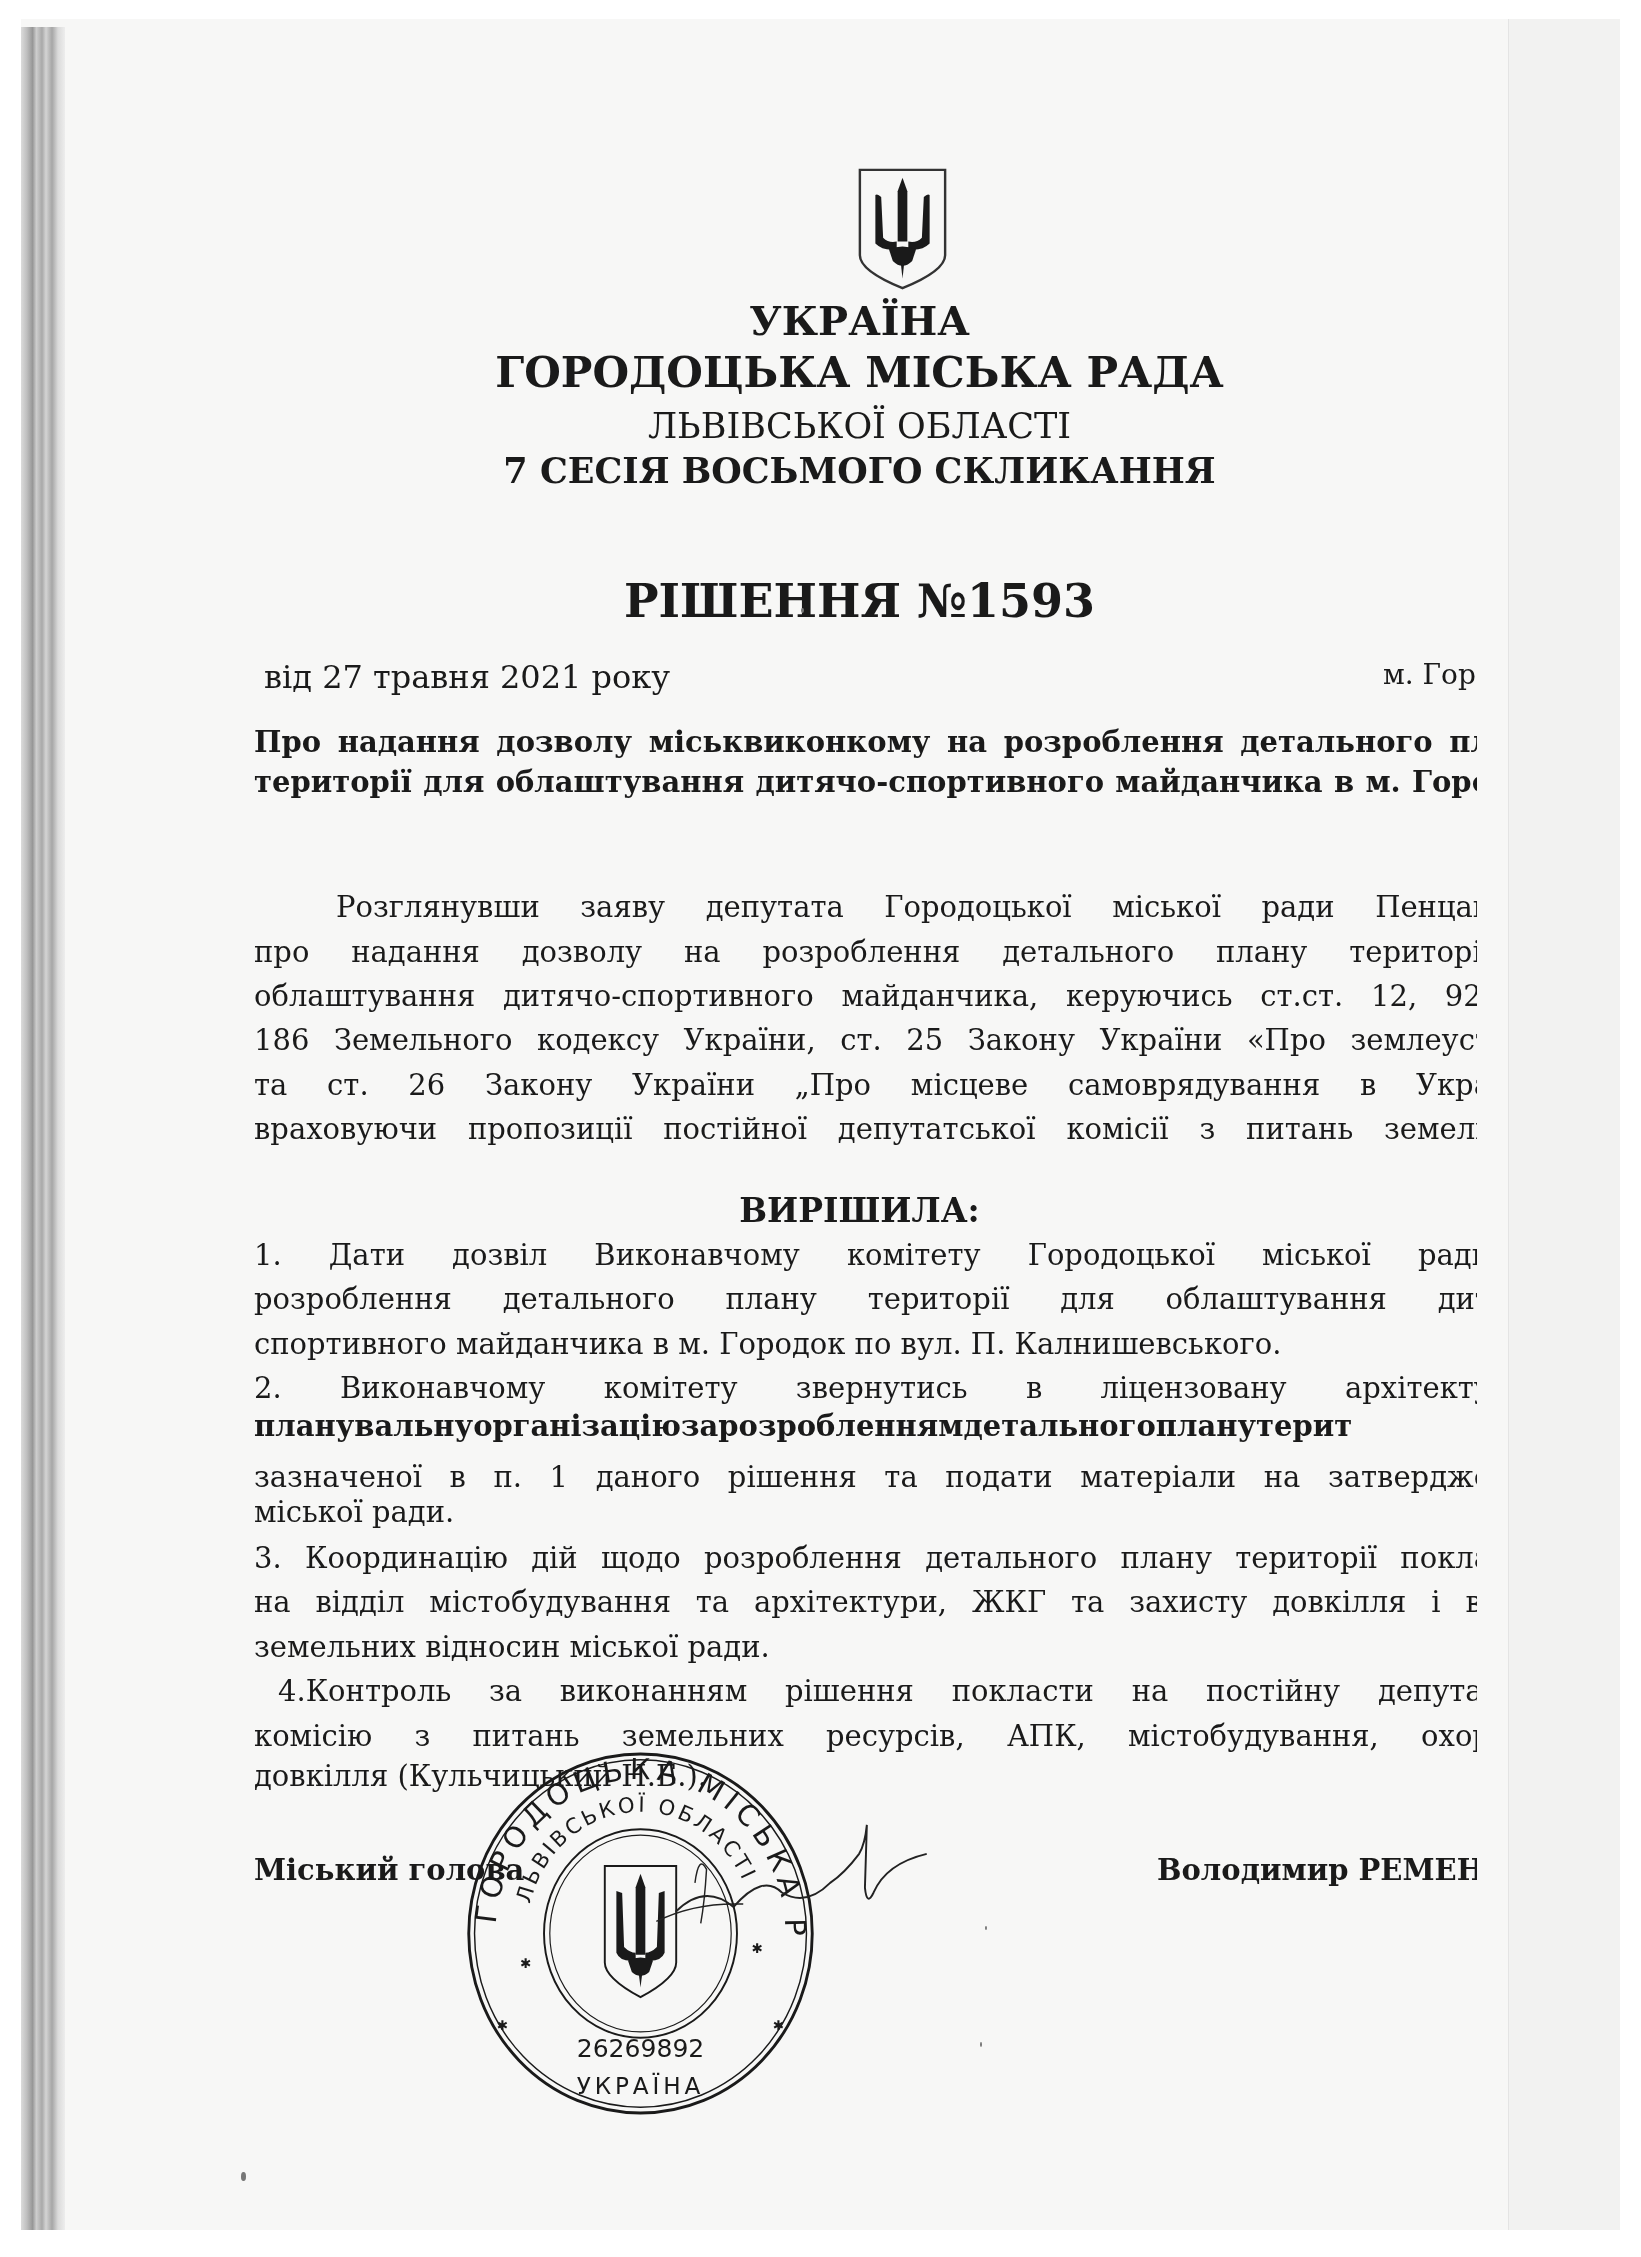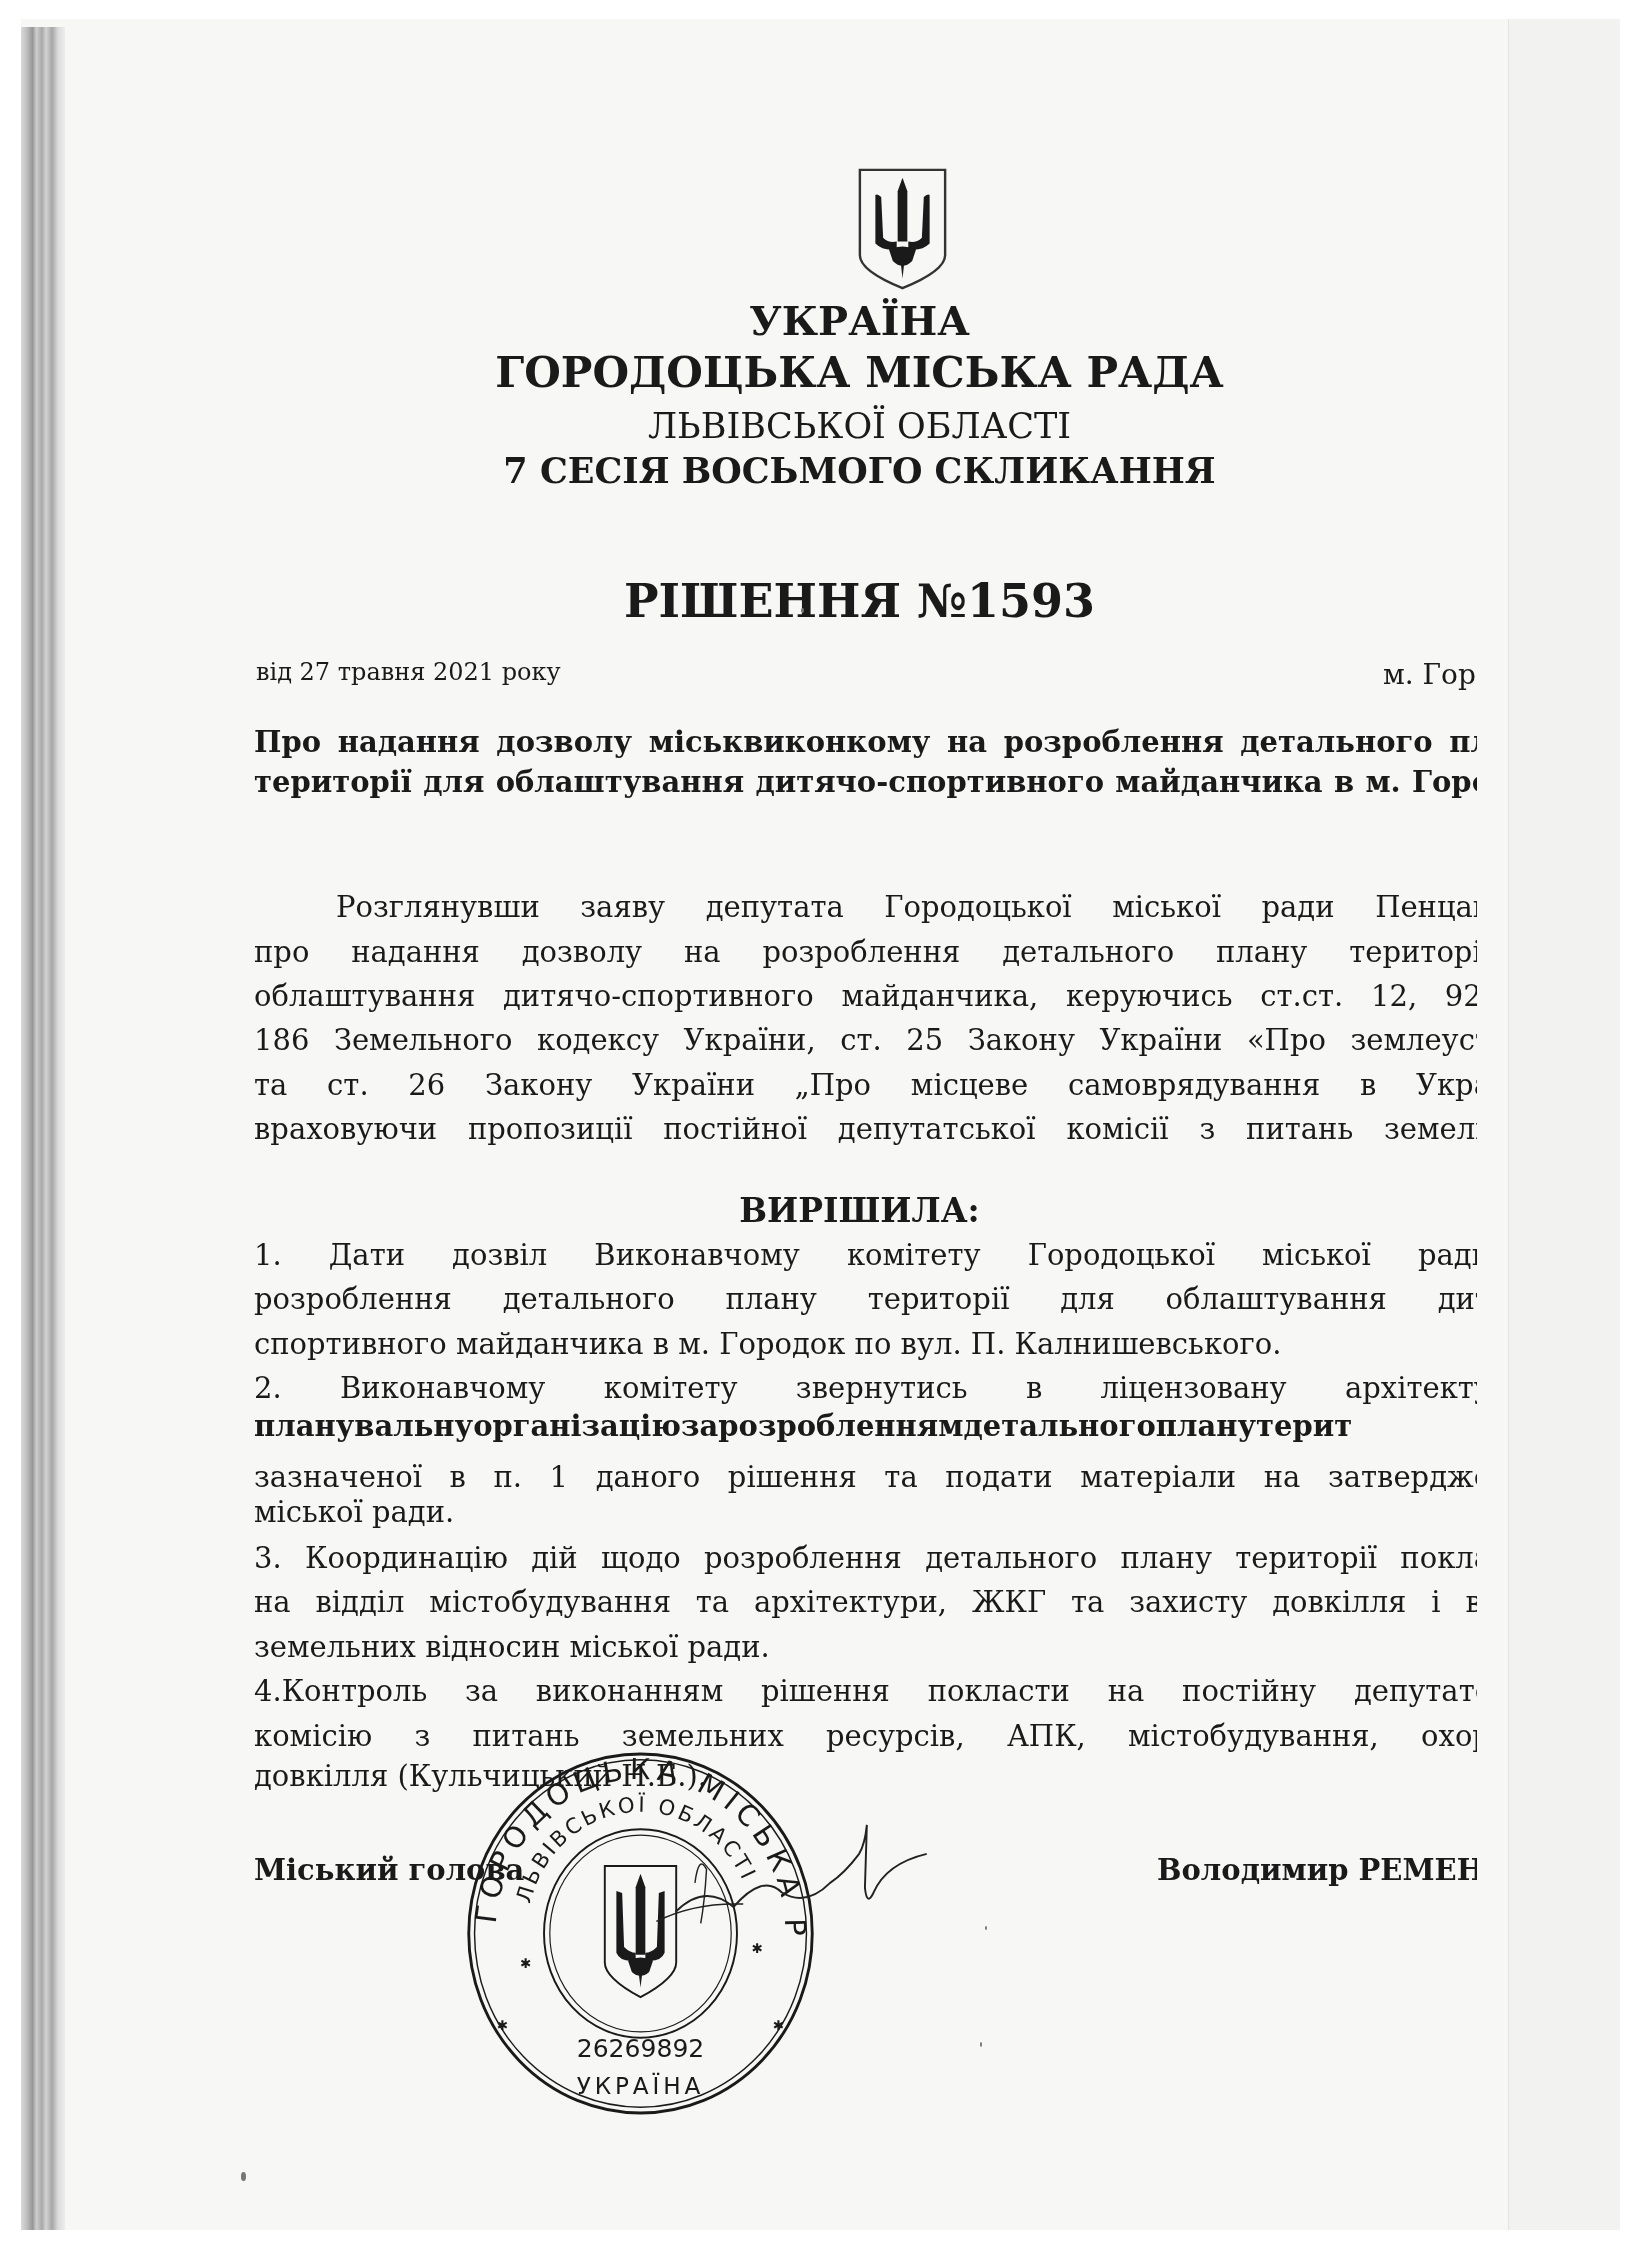--- a/index.html
+++ b/index.html
@@ -25,21 +25,21 @@
   }
   .emblem {
     position: absolute; left: 856px; top: 166px; width: 93px; height: 126px;
   }
   .hdr { position: absolute; left: 0; width: 1641px; text-align: center; font-weight: bold; white-space: nowrap; }
   .hdr-country { top: 297px; font-size: 40px; padding-left: 39px; }
   .hdr-council { top: 348px; font-size: 42px; padding-left: 39px; }
   .hdr-region { top: 406px; font-size: 35px; font-weight: normal; padding-left: 39px; }
   .hdr-session { top: 450px; font-size: 35px; padding-left: 39px; }
   .doc-title { position: absolute; left: 0; width: 1641px; top: 574px; text-align: center; font-size: 46px; font-weight: bold; padding-left: 39px; white-space: nowrap; }
-  .date { position: absolute; left: 256px; top: 658px; font-size: 24px; white-space: nowrap; }
+  .date { position: absolute; left: 264px; top: 658px; font-size: 32px; white-space: nowrap; }
   .place { position: absolute; left: 1383px; top: 658px; font-size: 28px; white-space: nowrap; }
   .clip { position: absolute; left: 0; top: 0; width: 1477px; height: 2257px; overflow: hidden; }
   .line { position: absolute; left: 254px; font-size: 29px; white-space: nowrap; }
   .bold { font-weight: bold; }
   .centered { position: absolute; left: 0; width: 1641px; text-align: center; font-size: 33px; font-weight: bold; padding-left: 39px; }
   .signer-title { position: absolute; left: 254px; top: 1853px; font-size: 29px; font-weight: bold; white-space: nowrap; }
   .signer-name { position: absolute; left: 1157px; top: 1853px; font-size: 29px; font-weight: bold; white-space: nowrap; }
   .stamp { position: absolute; left: 462px; top: 1750px; width: 357px; height: 367px; }
   .signature { position: absolute; left: 637px; top: 1815px; width: 367px; height: 126px; }
   .speck { position: absolute; background: #777; border-radius: 50%; }
@@ -230,21 +230,21 @@
       <span>архітектури,</span>
       <span>ЖКГ</span>
       <span>та</span>
       <span>захисту</span>
       <span>довкілля</span>
       <span>і</span>
       <span>ві</span>
     </div>
   <div class="line" style="top:1630px;">земельних відносин міської ради.</div>
 
-  <div class="line" style="top: 1674px; display: flex; justify-content: space-between; width: 1237px;">
+  <div class="line" style="top: 1674px; display: flex; justify-content: space-between; width: 1237px; margin-left: 24px;">
       <span>4.Контроль</span>
       <span>за</span>
       <span>виконанням</span>
       <span>рішення</span>
       <span>покласти</span>
       <span>на</span>
       <span>постійну</span>
       <span>депутатс</span>
     </div>
   <div class="line" style="top: 1719px; display: flex; justify-content: space-between; width: 1237px; gap: 31px;">

